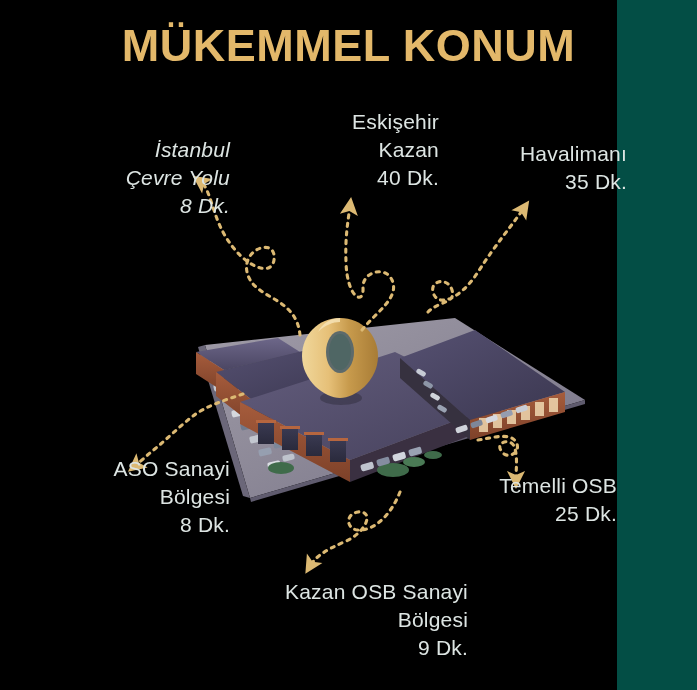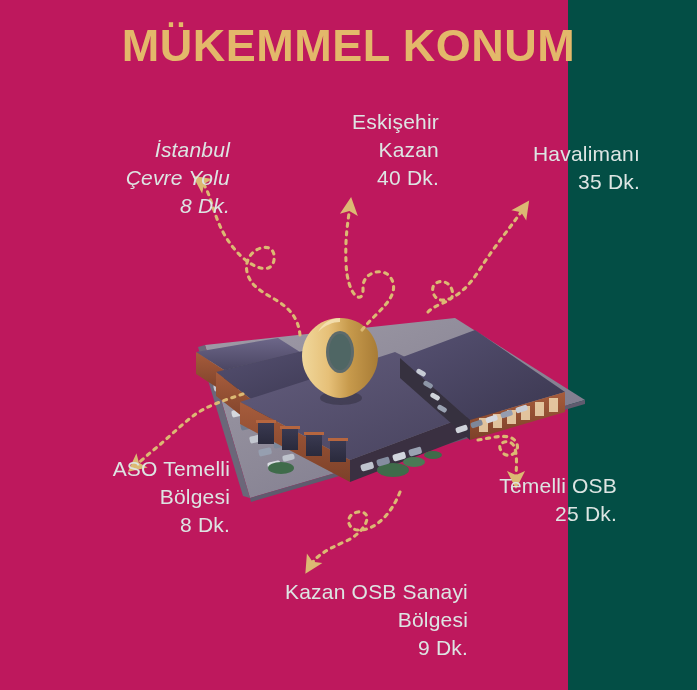--- a/index.html
+++ b/index.html
@@ -6,22 +6,22 @@
   body{
     width:697px;height:690px;
     background:#034e45;
     font-family:"Liberation Sans",sans-serif;
     overflow:hidden;
     position:relative;
   }
   #stage{
     position:absolute;
     left:0;top:0;
-    width:568px;height:690px;
-    background:#be185d;
+    width:617px;height:690px;
+    background:#000000;
   }
   .title{
     position:absolute;
     left:0;top:22px;
     width:697px;
     text-align:center;
     font-size:45px;
     font-weight:bold;
     letter-spacing:0.5px;
     color:#e3b86a;
@@ -262,27 +262,27 @@
     <span class="ln">Çevre Yolu</span>
     <span class="ln">8 Dk.</span>
   </div>
 
   <div class="label" style="left:254px;top:108px;width:185px;">
     <span class="ln">Eskişehir</span>
     <span class="ln">Kazan</span>
     <span class="ln">40 Dk.</span>
   </div>
 
-  <div class="label" style="left:455px;top:140px;width:185px;">
+  <div class="label" style="left:442px;top:140px;width:185px;">
     <span class="ln">Havalimanı</span>
     <span class="ln">35 Dk.</span>
   </div>
 
   <div class="label" style="left:45px;top:455px;width:185px;">
-    <span class="ln">ASO Temelli</span>
+    <span class="ln">ASO Sanayi</span>
     <span class="ln">Bölgesi</span>
     <span class="ln">8 Dk.</span>
   </div>
 
   <div class="label" style="left:432px;top:472px;width:185px;">
     <span class="ln">Temelli OSB</span>
     <span class="ln">25 Dk.</span>
   </div>
 
   <div class="label" style="left:228px;top:578px;width:240px;">

